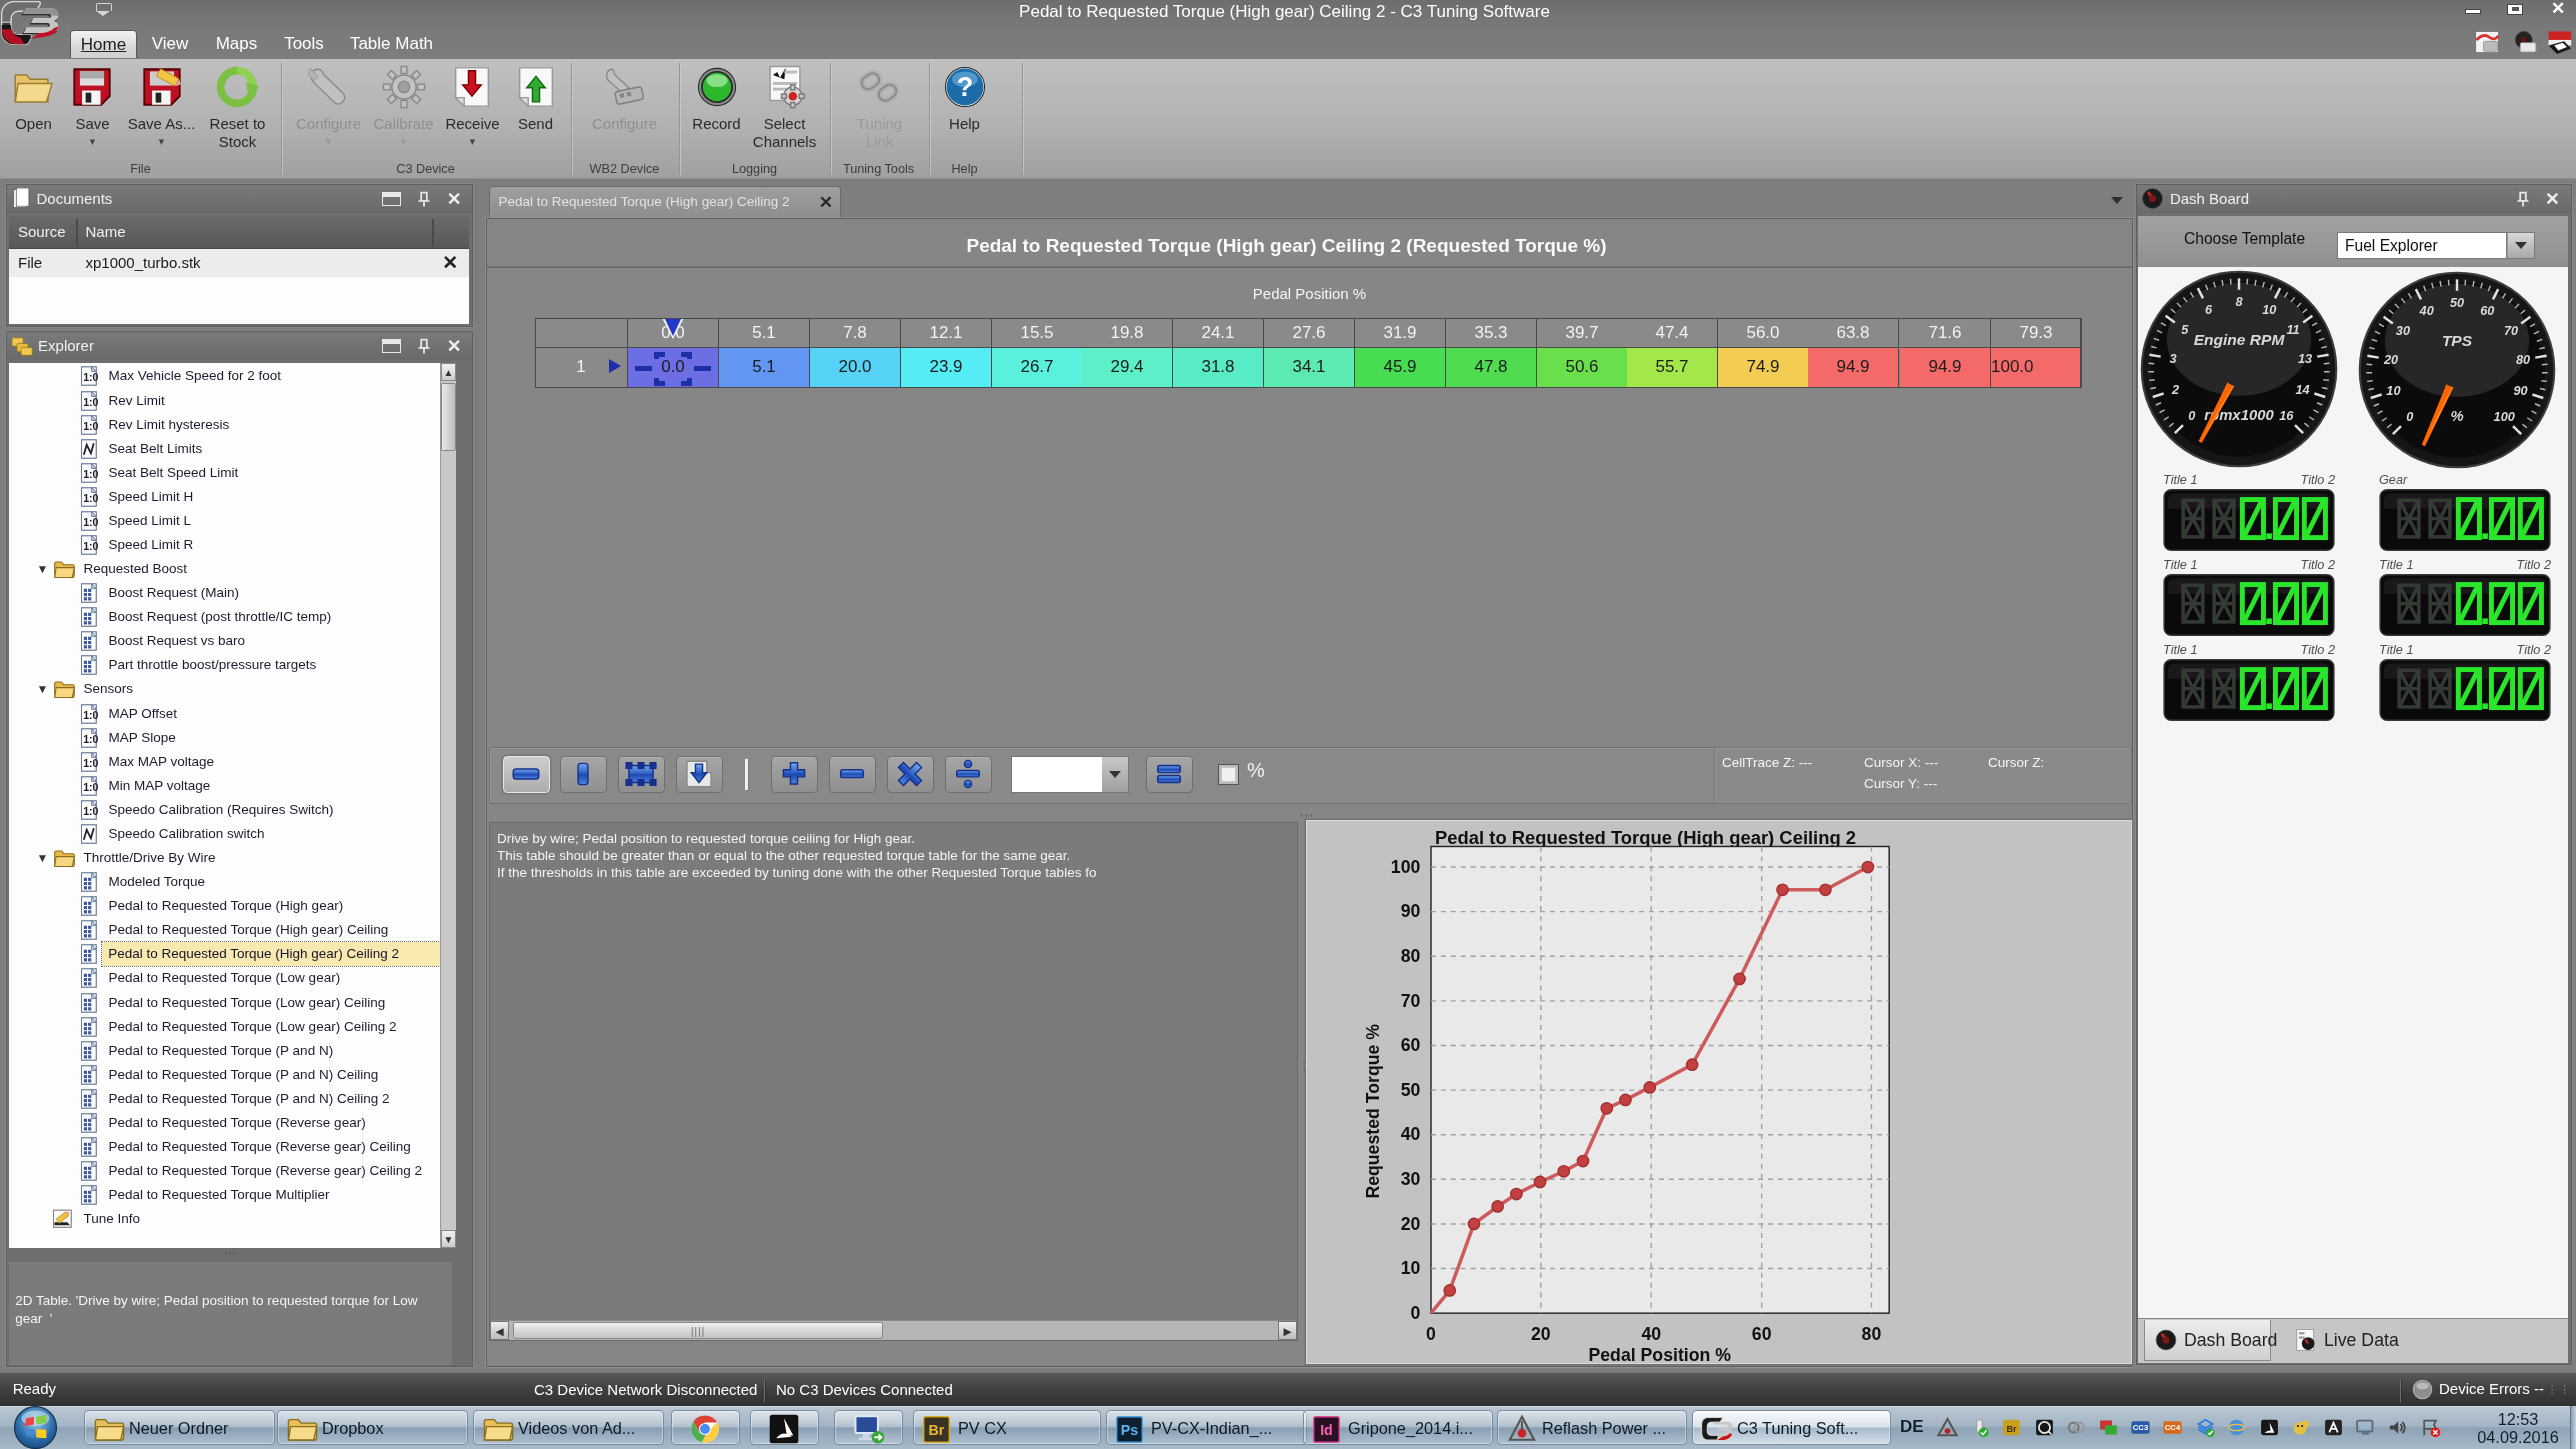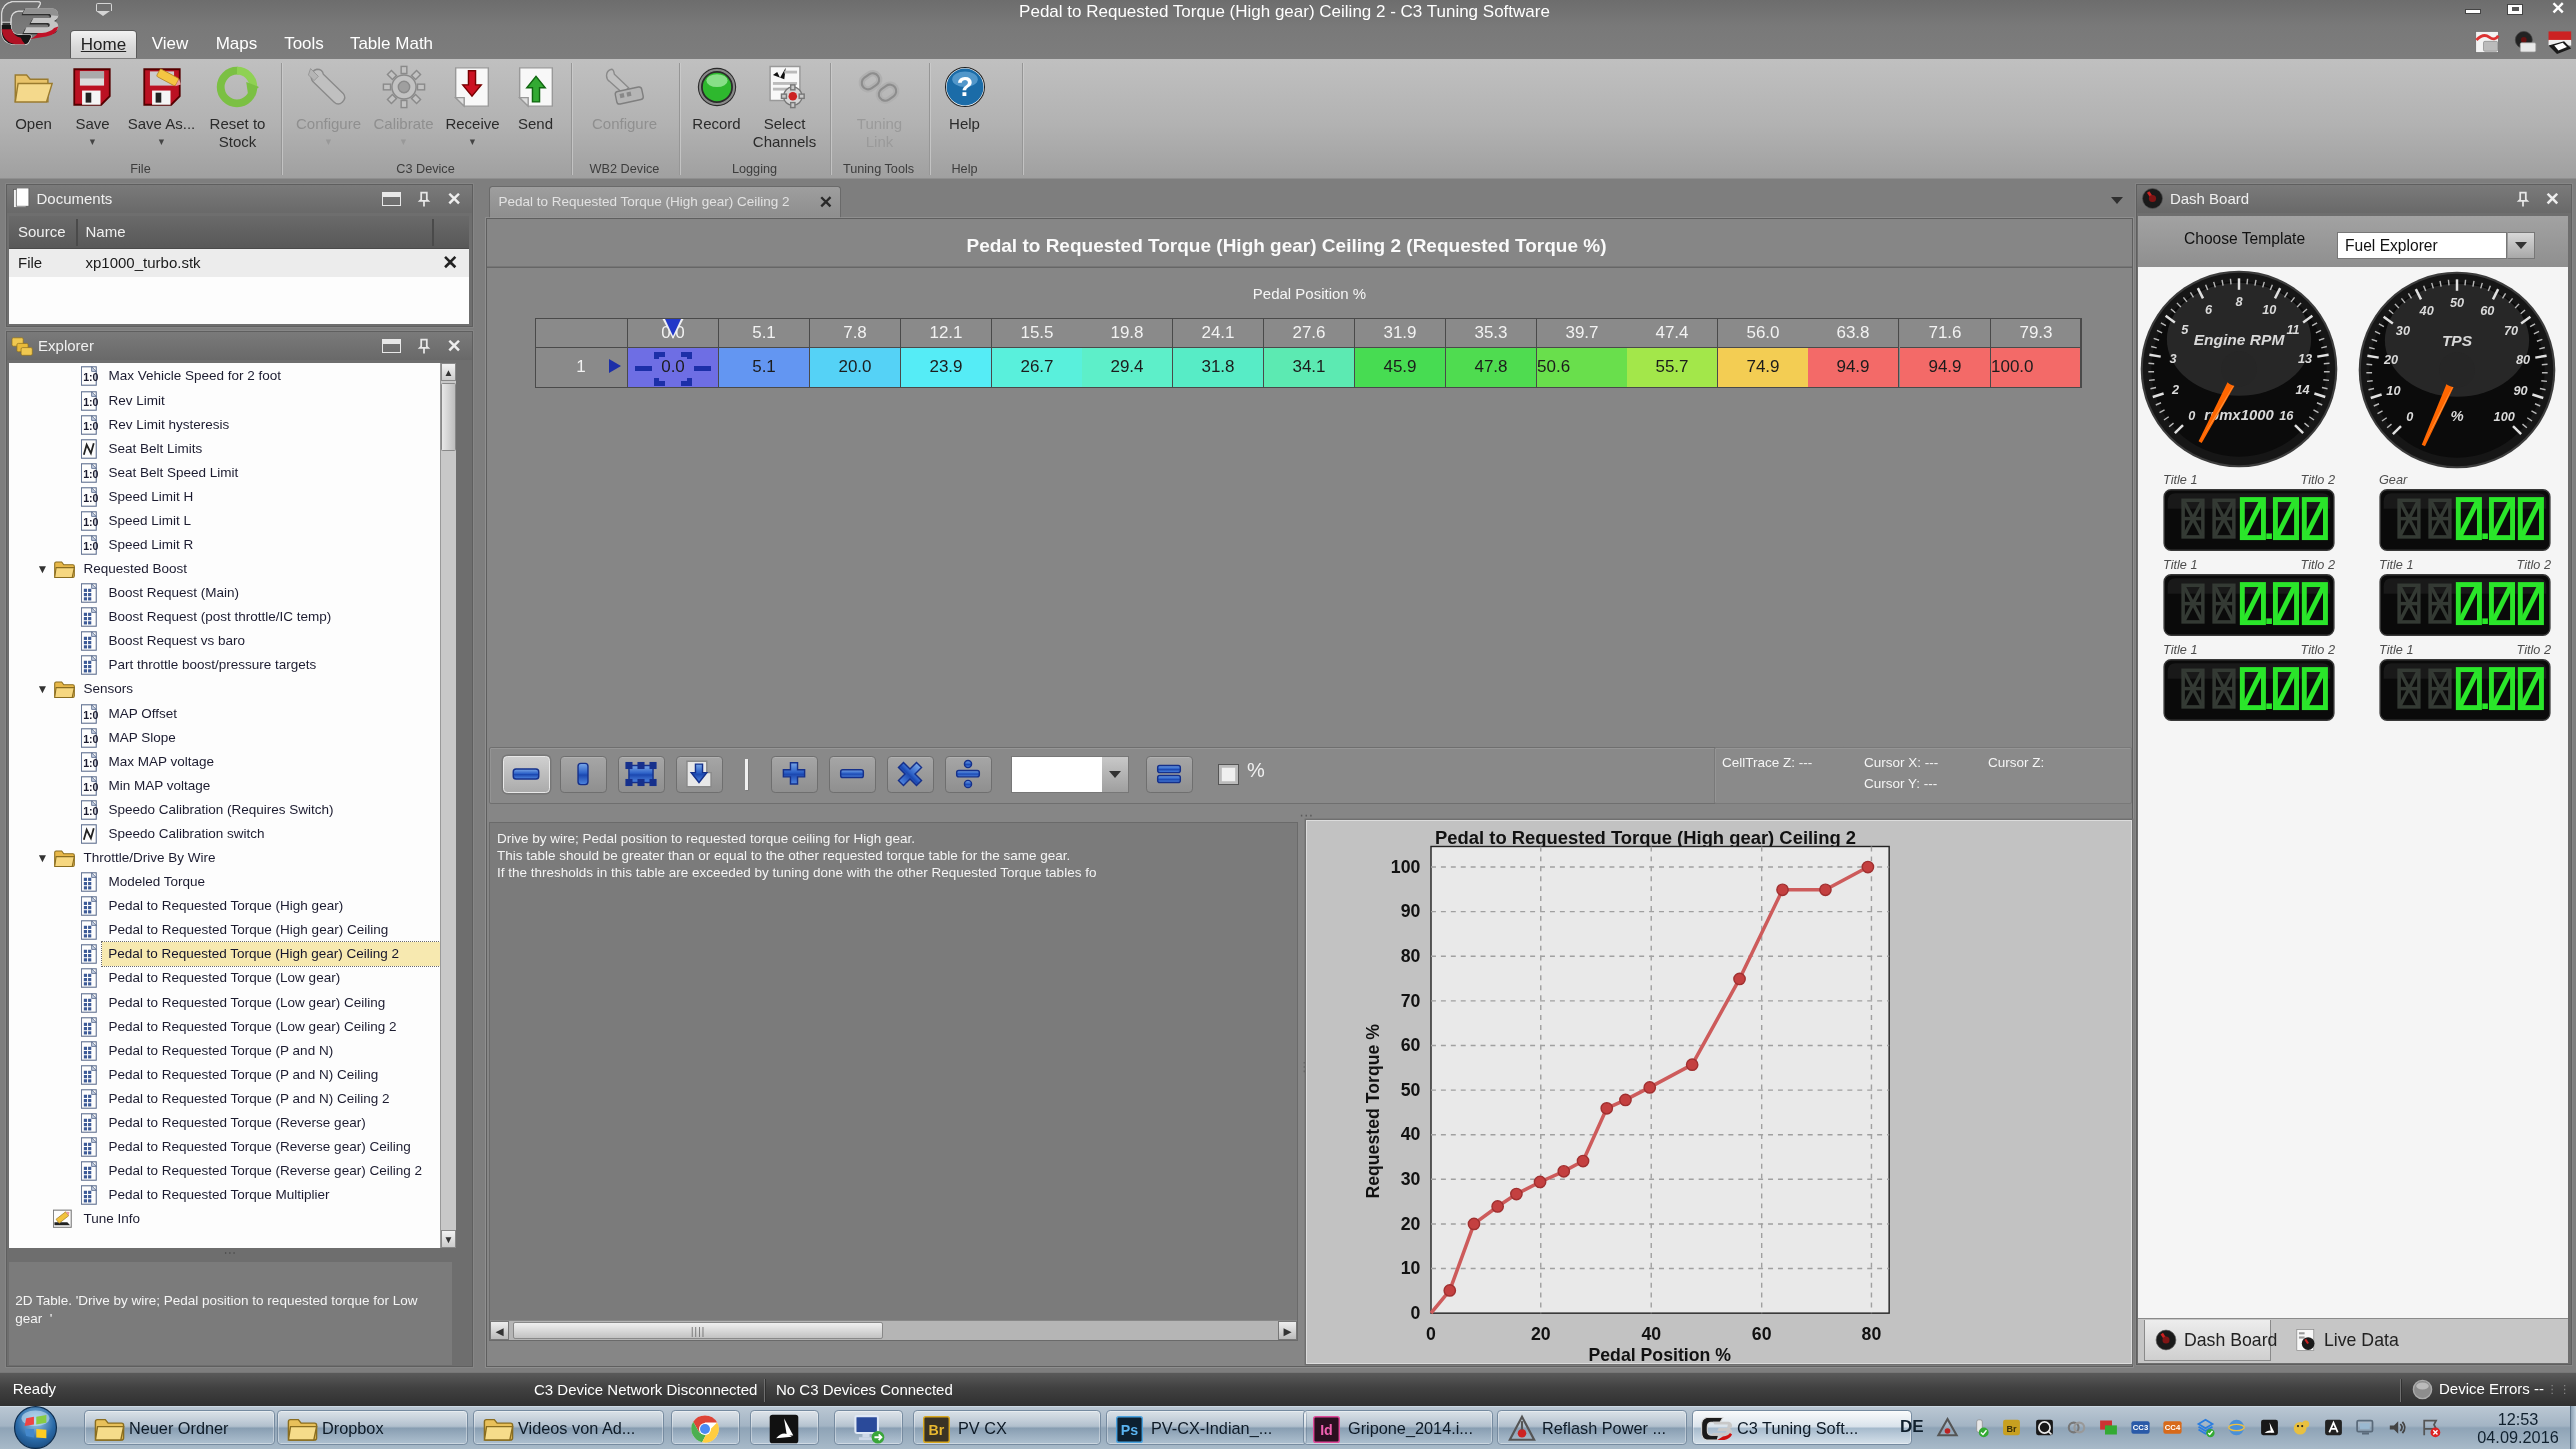--- a/index.html
+++ b/index.html
@@ -575,21 +575,21 @@
 <div style="position:absolute;left:547px;top:30px;width:91px;height:40px;background:#5defc9;border-right:1.4px solid #4a4a4a;color:#1c1c1c;font-size:17px;line-height:38px;text-align:center">29.4</div>
 <div style="position:absolute;left:638px;top:0;width:91px;height:30px;background:#8a8a8a;border-right:1.4px solid #4a4a4a;border-bottom:1.4px solid #4a4a4a;color:#f2f2f2;font-size:17px;line-height:29px;text-align:center">24.1</div>
 <div style="position:absolute;left:638px;top:30px;width:91px;height:40px;background:#57ecc6;border-right:1.4px solid #4a4a4a;color:#1c1c1c;font-size:17px;line-height:38px;text-align:center">31.8</div>
 <div style="position:absolute;left:729px;top:0;width:91px;height:30px;background:#8a8a8a;border-right:1.4px solid #4a4a4a;border-bottom:1.4px solid #4a4a4a;color:#f2f2f2;font-size:17px;line-height:29px;text-align:center">27.6</div>
 <div style="position:absolute;left:729px;top:30px;width:91px;height:40px;background:#5ceab2;border-right:1.4px solid #4a4a4a;color:#1c1c1c;font-size:17px;line-height:38px;text-align:center">34.1</div>
 <div style="position:absolute;left:820px;top:0;width:91px;height:30px;background:#8a8a8a;border-right:1.4px solid #4a4a4a;border-bottom:1.4px solid #4a4a4a;color:#f2f2f2;font-size:17px;line-height:29px;text-align:center">31.9</div>
 <div style="position:absolute;left:820px;top:30px;width:91px;height:40px;background:#47dc52;border-right:1.4px solid #4a4a4a;color:#1c1c1c;font-size:17px;line-height:38px;text-align:center">45.9</div>
 <div style="position:absolute;left:911px;top:0;width:91px;height:30px;background:#8a8a8a;border-right:1.4px solid #4a4a4a;border-bottom:1.4px solid #4a4a4a;color:#f2f2f2;font-size:17px;line-height:29px;text-align:center">35.3</div>
 <div style="position:absolute;left:911px;top:30px;width:91px;height:40px;background:#4fdc50;border-right:1.4px solid #4a4a4a;color:#1c1c1c;font-size:17px;line-height:38px;text-align:center">47.8</div>
 <div style="position:absolute;left:1002px;top:0;width:91px;height:30px;background:#8a8a8a;border-right:1.4px solid #4a4a4a;border-bottom:1.4px solid #4a4a4a;color:#f2f2f2;font-size:17px;line-height:29px;text-align:center">39.7</div>
-<div style="position:absolute;left:1002px;top:30px;width:91px;height:40px;background:#69df4c;border-right:1.4px solid #4a4a4a;color:#1c1c1c;font-size:17px;line-height:38px;text-align:left">50.6</div>
+<div style="position:absolute;left:1002px;top:30px;width:91px;height:40px;background:#69df4c;border-right:1.4px solid #4a4a4a;color:#1c1c1c;font-size:17px;line-height:38px;text-align:center">50.6</div>
 <div style="position:absolute;left:1092px;top:0;width:91px;height:30px;background:#8a8a8a;border-right:1.4px solid #4a4a4a;border-bottom:1.4px solid #4a4a4a;color:#f2f2f2;font-size:17px;line-height:29px;text-align:center">47.4</div>
 <div style="position:absolute;left:1092px;top:30px;width:91px;height:40px;background:#a3e74a;border-right:1.4px solid #4a4a4a;color:#1c1c1c;font-size:17px;line-height:38px;text-align:center">55.7</div>
 <div style="position:absolute;left:1183px;top:0;width:91px;height:30px;background:#8a8a8a;border-right:1.4px solid #4a4a4a;border-bottom:1.4px solid #4a4a4a;color:#f2f2f2;font-size:17px;line-height:29px;text-align:center">56.0</div>
 <div style="position:absolute;left:1183px;top:30px;width:91px;height:40px;background:#f3cd53;border-right:1.4px solid #4a4a4a;color:#1c1c1c;font-size:17px;line-height:38px;text-align:center">74.9</div>
 <div style="position:absolute;left:1273px;top:0;width:91px;height:30px;background:#8a8a8a;border-right:1.4px solid #4a4a4a;border-bottom:1.4px solid #4a4a4a;color:#f2f2f2;font-size:17px;line-height:29px;text-align:center">63.8</div>
 <div style="position:absolute;left:1273px;top:30px;width:91px;height:40px;background:#f36a68;border-right:1.4px solid #4a4a4a;color:#1c1c1c;font-size:17px;line-height:38px;text-align:center">94.9</div>
 <div style="position:absolute;left:1365px;top:0;width:91px;height:30px;background:#8a8a8a;border-right:1.4px solid #4a4a4a;border-bottom:1.4px solid #4a4a4a;color:#f2f2f2;font-size:17px;line-height:29px;text-align:center">71.6</div>
 <div style="position:absolute;left:1365px;top:30px;width:91px;height:40px;background:#f36a68;border-right:1.4px solid #4a4a4a;color:#1c1c1c;font-size:17px;line-height:38px;text-align:center">94.9</div>
 <div style="position:absolute;left:1456px;top:0;width:91px;height:30px;background:#8a8a8a;border-right:1.4px solid #4a4a4a;border-bottom:1.4px solid #4a4a4a;color:#f2f2f2;font-size:17px;line-height:29px;text-align:center">79.3</div>
 <div style="position:absolute;left:1456px;top:30px;width:91px;height:40px;background:#f36a68;border-right:1.4px solid #4a4a4a;color:#1c1c1c;font-size:17px;line-height:38px;text-align:left">100.0</div>
@@ -1201,21 +1201,21 @@
       <div class="lbl">Gripone_2014.i...</div>
     </div>
 <div class="tbtn" style="left:1497px;width:190px;background:linear-gradient(rgba(255,255,255,.5),rgba(255,255,255,.15) 48%,rgba(110,135,160,.22) 52%,rgba(190,207,222,.42))">
       <svg style="position:absolute;left:8.5px;top:3.5px" width="30" height="30" viewBox="0 0 42 42">
         <path d="M21 4 L38 36 L4 36 Z" fill="none" stroke="#555" stroke-width="3"></path>
         <circle cx="21" cy="27" r="6" fill="#c22"></circle>
         <path d="M21 10 L21 22" stroke="#555" stroke-width="3"></path>
       </svg>
       <div class="lbl">Reflash Power ...</div>
     </div>
-<div class="tbtn" style="left:1692px;width:220px;background:linear-gradient(rgba(255,255,255,.92),rgba(235,242,248,.75) 48%,rgba(180,200,218,.6) 52%,rgba(225,235,243,.8))">
+<div class="tbtn" style="left:1692px;width:199px;background:linear-gradient(rgba(255,255,255,.92),rgba(235,242,248,.75) 48%,rgba(180,200,218,.6) 52%,rgba(225,235,243,.8))">
       <svg style="position:absolute;left:7px;top:5.7px" width="33" height="25.5" viewBox="0 0 46 36">
         <path d="M9 2 L32 2 L28 9 L15 9 Q10 10 10 15 L10 21 Q10 26 15 27 L26 27 L24 34 L9 34 Q2 32 2 24 L2 12 Q2 4 9 2 Z" fill="#1a1a1a" stroke="#d8d8d8" stroke-width="1.5"></path>
         <path d="M18 8 L40 8 Q45 9 45 14 Q45 17 42 18 Q45 19 45 23 Q45 27 40 28 L16 28 L18 24 L36 24 L37 21 L24 21 L26 17 L38 17 L39 12 L20 12 Z" fill="#c8c8c8"></path>
         <path d="M32 29 Q40 28 42 24 L45 26 Q42 32 34 34 L24 34 Z" fill="#c11"></path>
       </svg>
       <div class="lbl">C3 Tuning Soft...</div>
     </div>
   </div>
 
 <div class="abs" style="left:1900px;top:1417px;font-size:17px;color:#10202e;font-weight:bold">DE</div>

